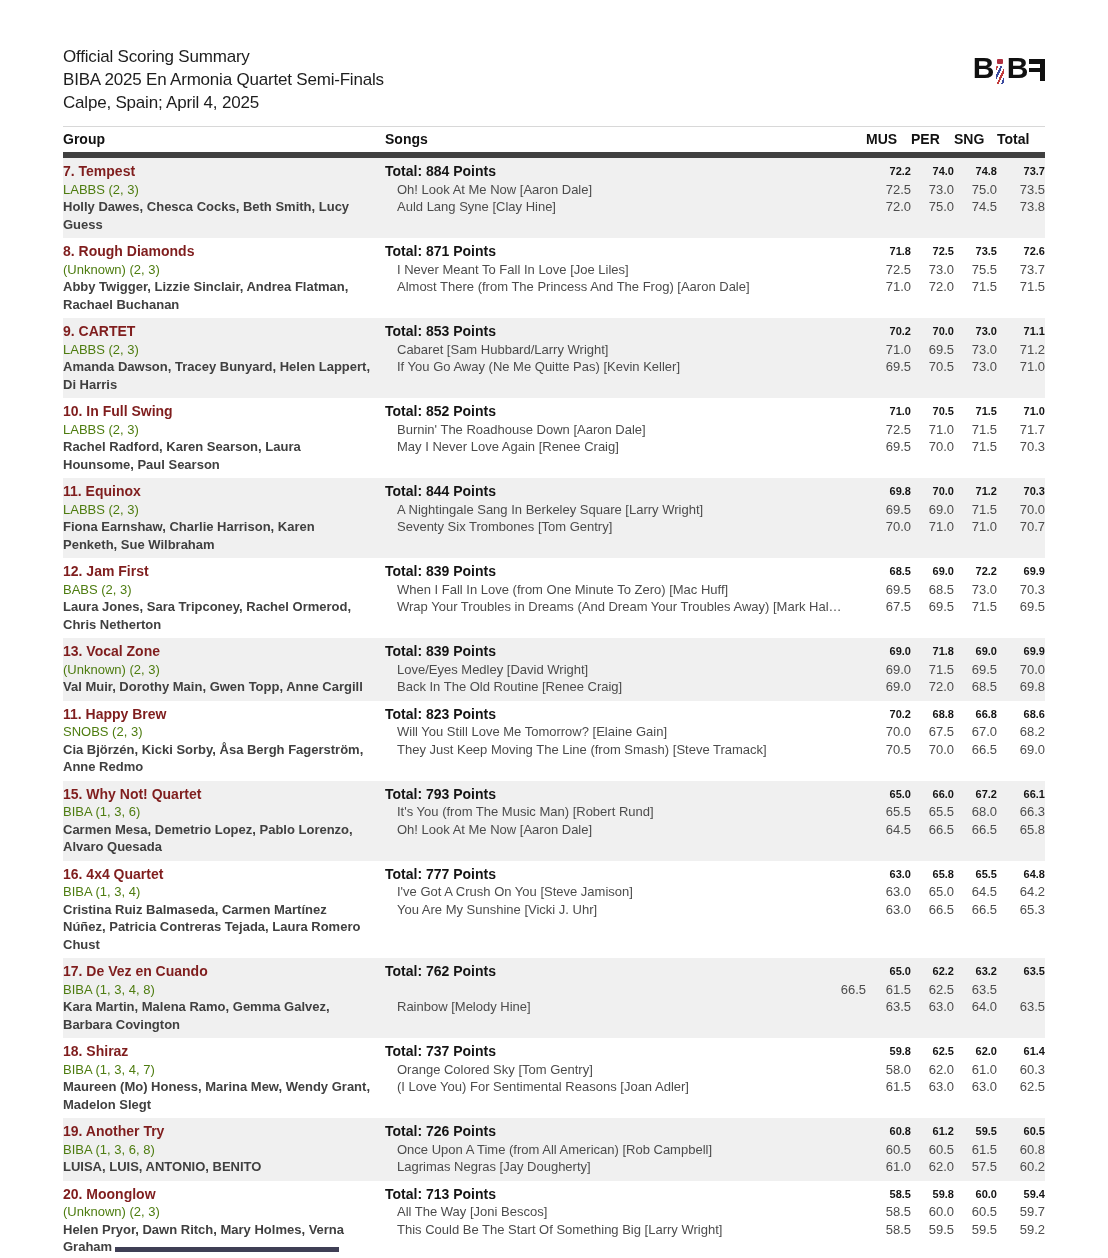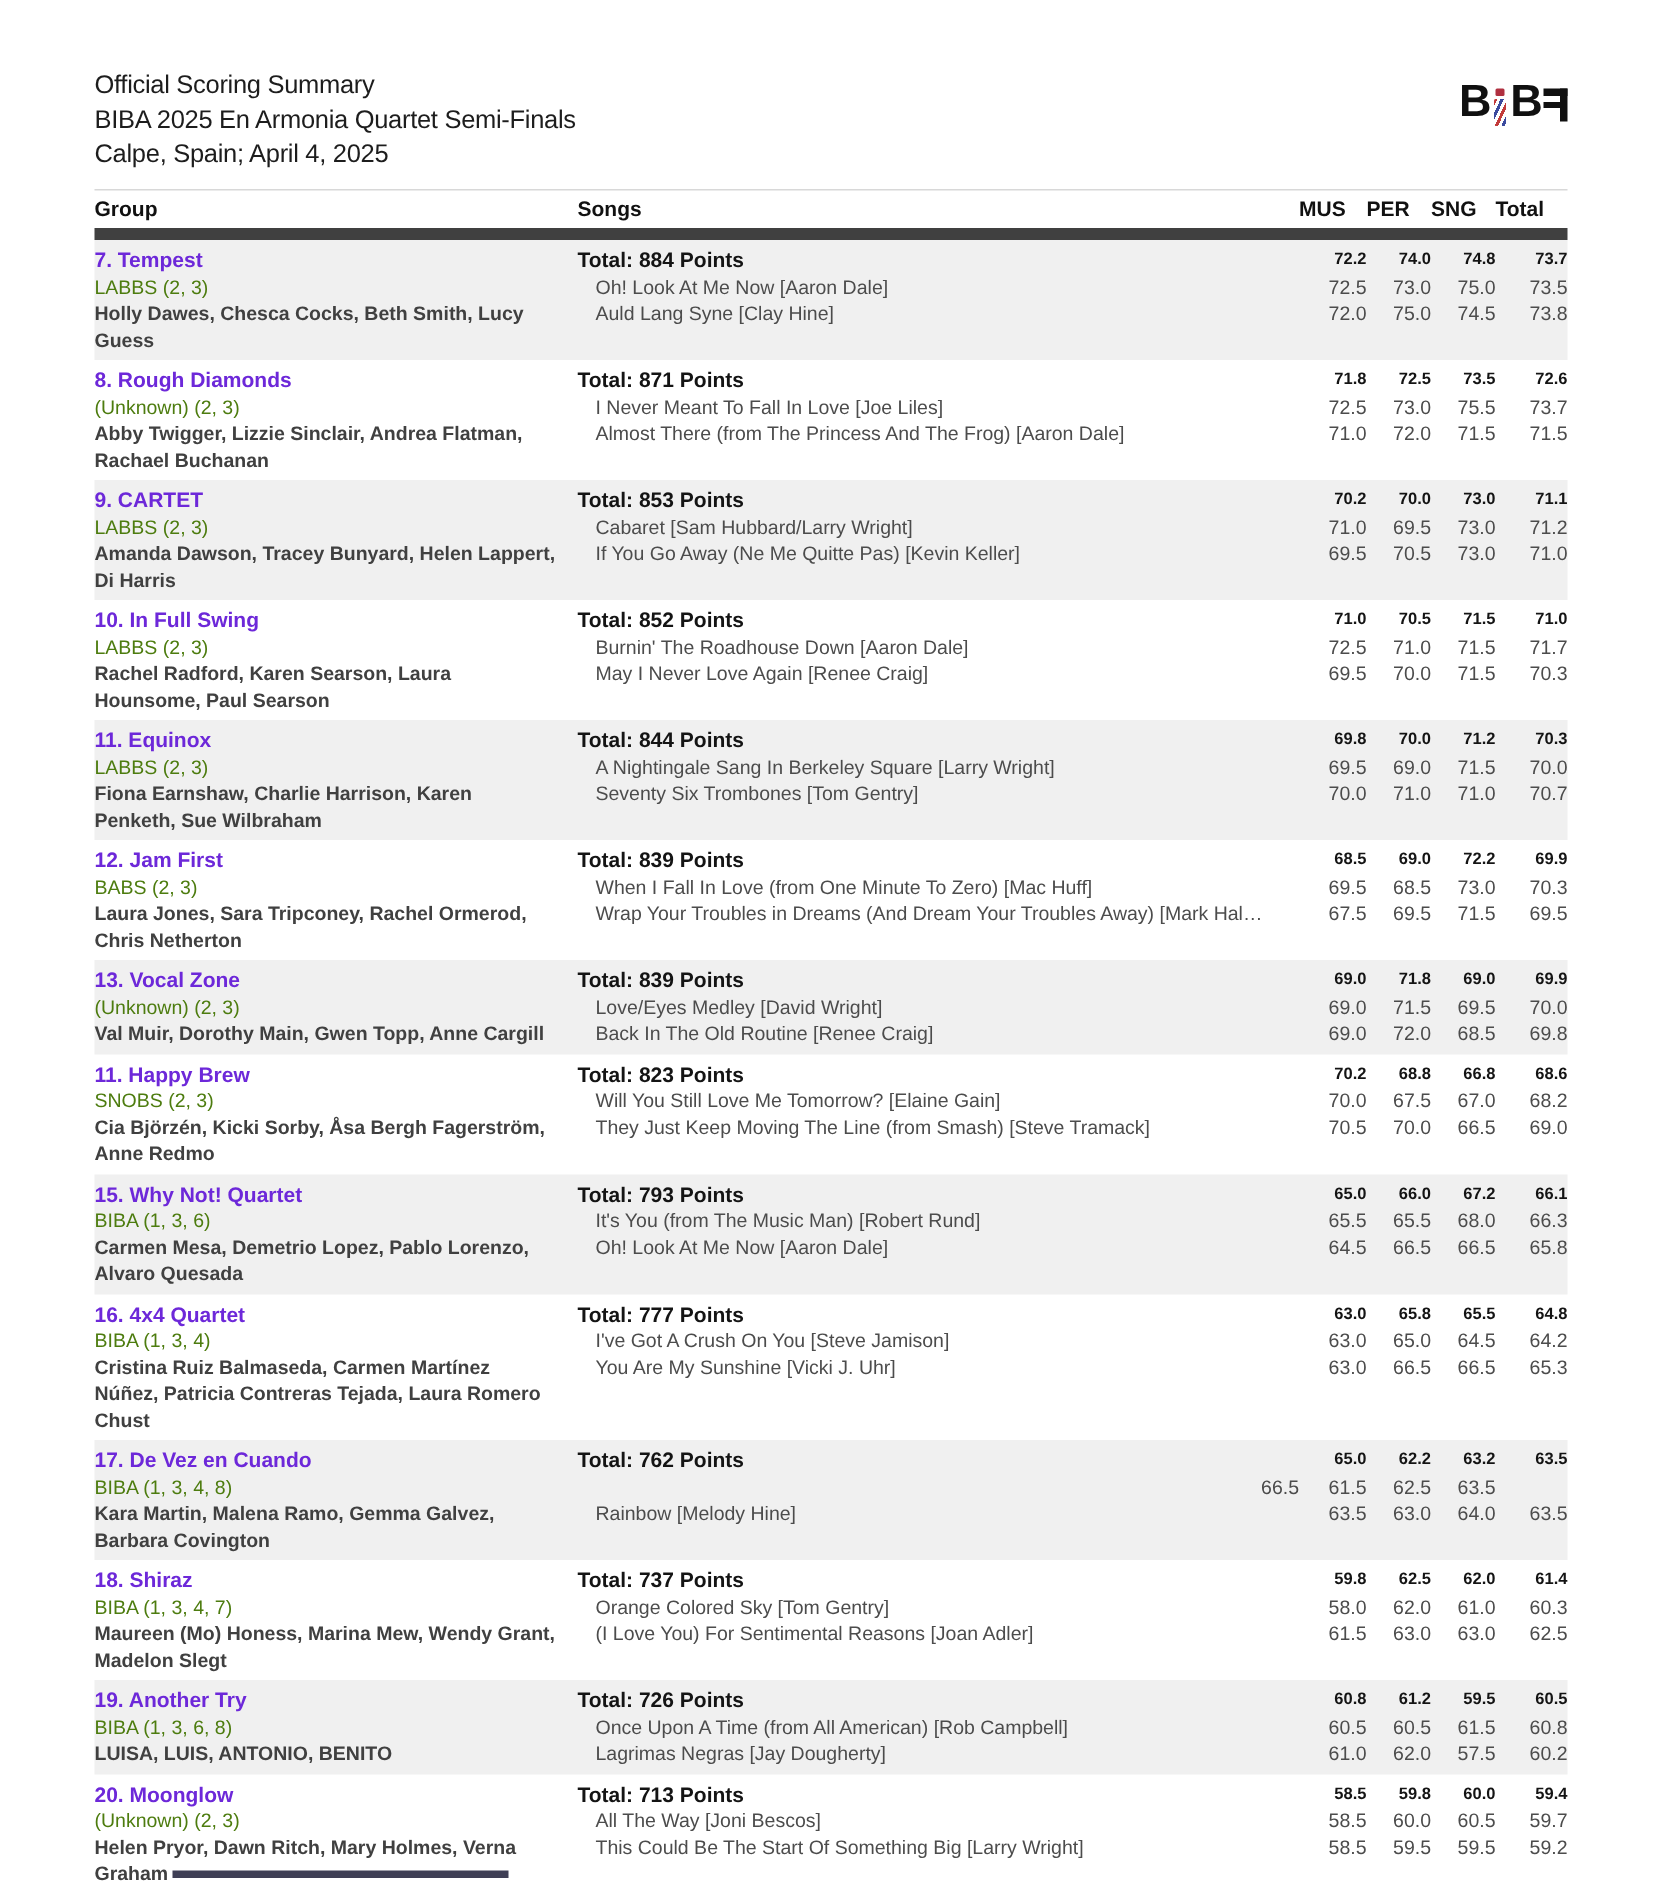--- a/index.html
+++ b/index.html
@@ -21,30 +21,30 @@
   .pole-bar { width:8px; height:18px; border-radius:1px;
     background:repeating-linear-gradient(115deg,#c23b3b 0px,#c23b3b 2px,#ffffff 2px,#ffffff 4px,#3b4a9e 4px,#3b4a9e 6px,#ffffff 6px,#ffffff 8px); }
   .turned-f { position:relative; width:16px; height:22px; margin-top:6px; margin-left:2px; }
   .tf-top  { position:absolute; top:0; left:0; width:100%; height:5px; background:#101010; }
   .tf-mid  { position:absolute; top:9px; left:0; width:12px; height:4px; background:#101010; }
   .tf-stem { position:absolute; top:0; right:0; width:5px; height:100%; background:#101010; }
 
   
   .thead {
     display:grid; grid-template-columns:322px 1fr 45px 43px 43px 48px;
-    border-top:1px solid #d8d8d8; border-bottom:8px solid #404040;
+    border-top:1px solid #d8d8d8; border-bottom:6px solid #404040;
     padding:4px 0 4px; font-weight:bold; font-size:14px; line-height:17px; color:#111;
   }
   .th-num { text-align:left; }
 
   .row { display:grid; grid-template-columns:322px 1fr; padding:5px 0 5px; font-size:13px; line-height:17.5px; }
   .row.shaded { background:#f0f0f0; }
 
   .cell-group { padding-right:14px; }
-  .g-name  { font-weight:bold; font-size:14px; color:#6d28d9; }
+  .g-name  { font-weight:bold; font-size:14px; color:#7f1d1d; }
   .g-org   { color:#4d7c0f; }
   .g-members { color:#404040;font-weight:bold; }
 
   .line { display:grid; grid-template-columns:1fr 45px 43px 43px 48px; }
   .total-line .l-title { font-weight:bold; font-size:14px; color:#141414; }
   .song-title { padding-left:12px; color:#4c4c4c; white-space:nowrap; overflow:hidden; }
   .l-score { text-align:right; color:#4c4c4c; }
   .total-line .l-score { font-weight:bold; font-size:11px; color:#141414; }
 
   .cutoff-bar { position:absolute; left:115px; top:1247px; width:224px; height:5px; background:#3f3f55; }

